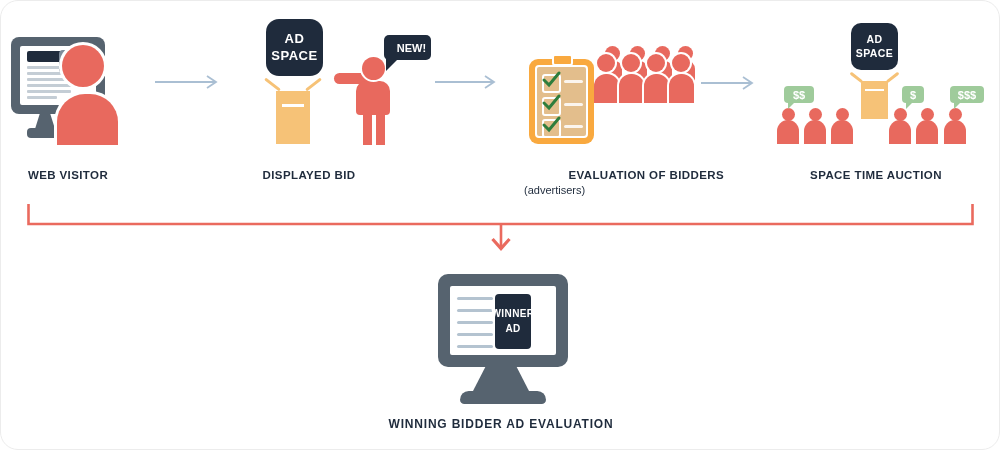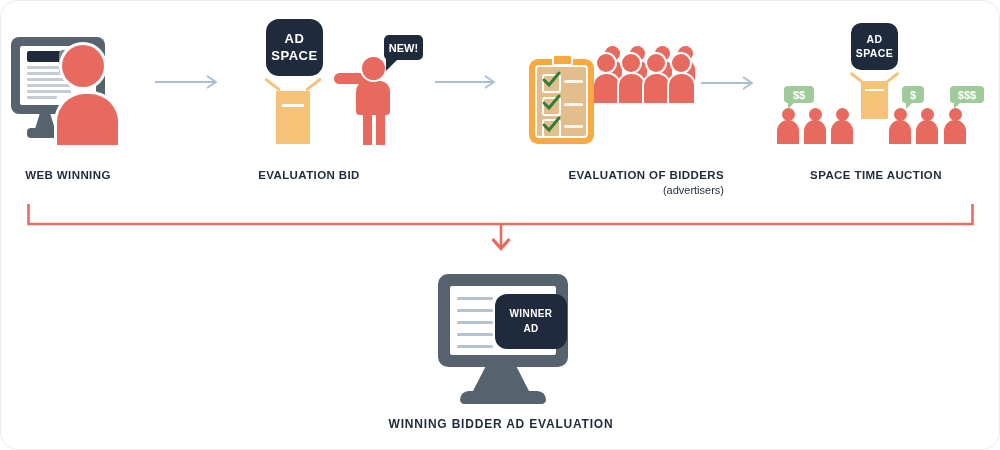--- a/index.html
+++ b/index.html
@@ -3,31 +3,31 @@
 <meta charset="utf-8">
 <style>
   html,body{margin:0;padding:0;background:#fff;}
   .canvas{
     position:relative;width:998px;height:448px;background:#fff;
     border:1px solid #ececec;border-radius:18px;overflow:hidden;
     font-family:"Liberation Sans",sans-serif;
   }
   .abs{position:absolute;}
   
-  .navy{background:#1F2B3C;}
+  .navy{background:#1F2B3C;padding-left:8px;}
   .slate{background:#56636F;}
   .orange{background:#F6C277;}
   .white-ring2{box-shadow:0 0 0 2px #fff;}
   .white-ring3{box-shadow:0 0 0 3px #fff;}
   .step-label{
     position:absolute;text-align:center;color:#1F2B3C;font-weight:700;
     font-size:11.5px;letter-spacing:.4px;
   }
   .sub-label{
-    position:absolute;text-align:right;color:#1F2B3C;font-weight:400;font-size:11px;
+    position:absolute;text-align:left;color:#1F2B3C;font-weight:400;font-size:11px;
   }
   .badge{
     position:absolute;background:#1F2B3C;color:#fff;font-weight:700;
     display:flex;flex-direction:column;align-items:center;justify-content:center;
     text-align:center;
   }
   .speech{
     position:absolute;color:#fff;font-weight:700;display:flex;align-items:center;justify-content:center;
   }
   .tail{position:absolute;width:0;height:0;}
@@ -55,21 +55,21 @@
         <div class="screen-line" style="left:7px;top:38px;width:44px;"></div>
         <div class="screen-line" style="left:7px;top:44px;width:44px;"></div>
         <div class="screen-line" style="left:7px;top:50px;width:30px;"></div>
       </div>
     </div>
     <div class="abs slate" style="left:34px;top:112px;width:20px;height:16px;clip-path:polygon(25% 0,75% 0,100% 100%,0 100%);"></div>
     <div class="abs slate" style="left:26px;top:127px;width:40px;height:10px;border-radius:4px;"></div>
 
     <div class="p-body white-ring3" style="left:56px;top:93px;width:61px;height:51px;border-radius:28px 28px 0 0;"></div>
     <div class="p-head white-ring3" style="left:61px;top:44px;width:42px;height:42px;"></div>
-    <div class="step-label" style="left:2px;top:168px;width:130px;">WEB WINNING</div>
+    <div class="step-label" style="left:2px;top:168px;width:130px;">WEB VISITOR</div>
   </div>
 
   <svg class="abs" style="left:152px;top:73px;" width="72" height="16" viewBox="0 0 72 16">
     <line x1="2" y1="8" x2="62" y2="8" stroke="#AABFD3" stroke-width="1.8"></line>
     <polyline points="54,2 63,8 54,14" fill="none" stroke="#AABFD3" stroke-width="1.8"></polyline>
   </svg>
 
   <div>
     <div class="badge" style="left:265px;top:18px;width:57px;height:57px;border-radius:13px;font-size:13px;line-height:1.3;letter-spacing:.5px;">
       <span>AD</span>
@@ -85,21 +85,21 @@
     <div class="p-body" style="left:333px;top:72px;width:35px;height:11px;border-radius:6px;"></div>
     <div class="p-body" style="left:355px;top:80px;width:34px;height:34px;border-radius:10px 10px 4px 4px;"></div>
     <div class="p-body" style="left:362px;top:114px;width:9px;height:30px;"></div>
     <div class="p-body" style="left:375px;top:114px;width:9px;height:30px;"></div>
     <div class="p-head white-ring2" style="left:361px;top:56px;width:23px;height:23px;"></div>
 
     <div class="speech navy" style="left:383px;top:34px;width:39px;height:25px;border-radius:5px;font-size:11px;">
       <span>NEW!</span>
     </div>
     <div class="tail" style="left:385px;top:58px;border-top:12px solid #1F2B3C;border-right:12px solid transparent;"></div>
-    <div class="step-label" style="left:243px;top:168px;width:130px;">EVALUATION BID</div>
+    <div class="step-label" style="left:243px;top:168px;width:130px;">DISPLAYED BID</div>
   </div>
 
   <svg class="abs" style="left:432px;top:73px;" width="70" height="16" viewBox="0 0 70 16">
     <line x1="2" y1="8" x2="60" y2="8" stroke="#AABFD3" stroke-width="1.8"></line>
     <polyline points="52,2 61,8 52,14" fill="none" stroke="#AABFD3" stroke-width="1.8"></polyline>
   </svg>
 
   <div>
 
     <div>
@@ -200,21 +200,21 @@
 
   <div>
     <div class="abs slate" style="left:437px;top:273px;width:130px;height:93px;border-radius:10px;">
       <div class="abs" style="left:12px;top:12px;width:106px;height:69px;background:#fff;border-radius:2px;">
         <div class="mon-line" style="left:7px;top:11px;width:36px;"></div>
         <div class="mon-line" style="left:7px;top:23px;width:36px;"></div>
         <div class="mon-line" style="left:7px;top:35px;width:36px;"></div>
         <div class="mon-line" style="left:7px;top:47px;width:36px;"></div>
         <div class="mon-line" style="left:7px;top:59px;width:36px;"></div>
       </div>
-      <div class="badge" style="left:57px;top:20px;width:72px;height:55px;border-radius:12px;font-size:10px;line-height:1.45;letter-spacing:.4px;">
+      <div class="badge" style="left:57px;top:20px;width:36px;height:55px;border-radius:4px;font-size:10px;line-height:1.45;letter-spacing:.4px;">
         <span>WINNER</span>
         <span>AD</span>
       </div>
     </div>
     <div class="abs slate" style="left:472px;top:366px;width:56px;height:24px;clip-path:polygon(22% 0,78% 0,100% 100%,0 100%);"></div>
     <div class="abs slate" style="left:459px;top:390px;width:86px;height:13px;border-radius:10px 10px 5px 5px;"></div>
     <div class="step-label" style="left:350px;top:416px;width:300px;font-size:12px;letter-spacing:.8px;">WINNING BIDDER AD EVALUATION</div>
   </div>
 
 </div>

